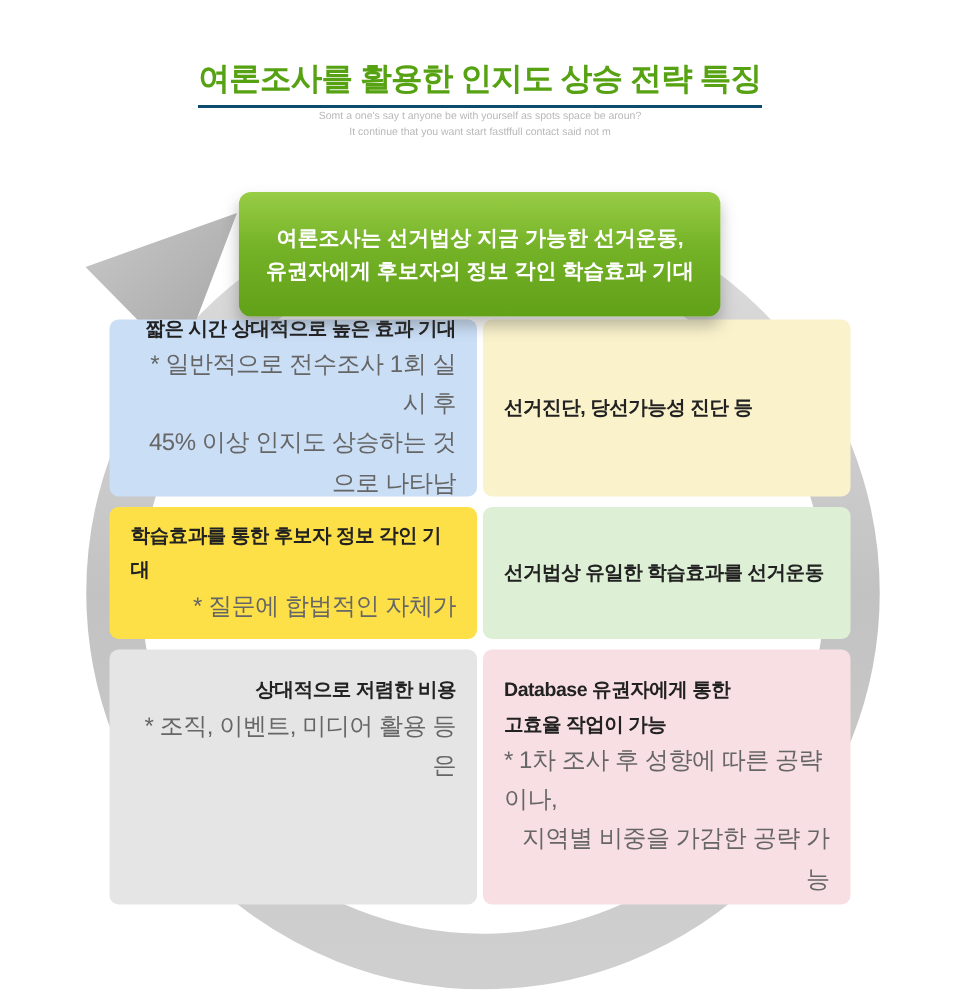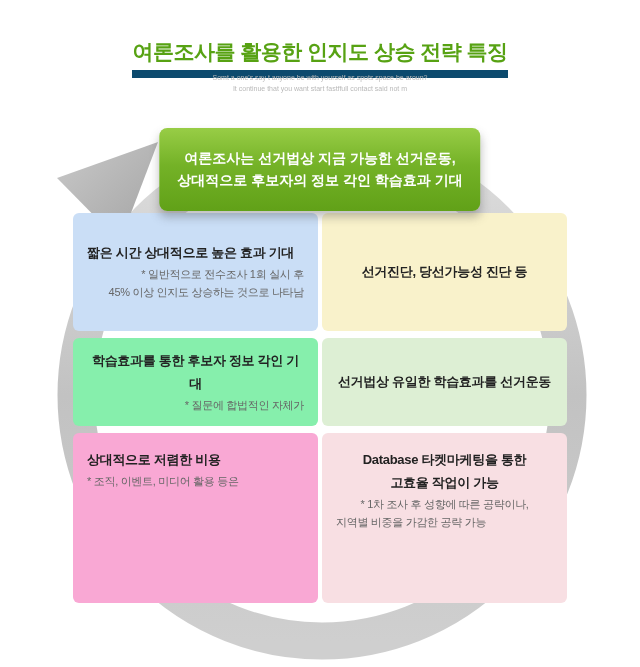--- a/index.html
+++ b/index.html
@@ -3,21 +3,21 @@
 <meta charset="utf-8">
 <style>
   * { margin:0; padding:0; box-sizing:border-box; }
   html,body { background:#ffffff; }
   body { font-family:"Liberation Sans","DejaVu Sans",sans-serif; }
   .stage { position:relative; width:640px; height:667px; margin:0 auto; background:#fff; overflow:hidden; }
 
   .main-title { position:absolute; top:30px; left:0; width:100%; text-align:center; z-index:5; }
   .main-title span {
     display:inline-block; font-size:21px; font-weight:bold; color:#57a213;
-    border-bottom:8px solid #0c4a6e; padding-bottom:4px; letter-spacing:-0.5px;
+    border-bottom:2px solid #0c4a6e; padding-bottom:4px; letter-spacing:-0.5px;
   }
   .tagline { position:absolute; top:72px; left:0; width:100%; text-align:center;
     font-size:7px; color:#b9b9b9; line-height:1.6; z-index:5; }
 
   .ring-svg { position:absolute; left:0; top:0; z-index:1; }
 
   .banner {
     position:absolute; top:128px; left:50%; transform:translateX(-50%); z-index:4;
     background:linear-gradient(180deg,#98cd46 0%, #74b227 45%, #61a118 100%);
     color:#ffffff; font-size:14px; font-weight:bold; text-align:center; line-height:1.6;
@@ -27,22 +27,22 @@
 
   .grid {
     position:absolute; left:73px; top:213px; width:494px; z-index:3;
     display:grid; grid-template-columns:245px 245px; grid-template-rows:118px 88px 170px;
     gap:7px 4px;
   }
   .card { border-radius:6px; display:flex; flex-direction:column; justify-content:center;
     padding:10px 14px; }
   .card.top-align { justify-content:flex-start; padding-top:16px; }
   .card-title { font-size:13px; font-weight:bold; color:#222; line-height:1.75; letter-spacing:-0.3px; }
-  .card-body  { font-size:11px; color:#666; line-height:1.65; letter-spacing:-0.3px; }
-  .ta-c { text-align:left; } .ta-r { text-align:right; } .ta-l { text-align:center; }
+  .card-body  { font-size:16px; color:#666; line-height:1.65; letter-spacing:-0.3px; }
+  .ta-c { text-align:right; } .ta-r { text-align:right; } .ta-l { text-align:left; }
 </style>
 </head>
 <body>
 
 <div class="stage">
 
   <svg class="ring-svg" width="640" height="667" viewBox="0 0 640 667">
     <defs>
       <linearGradient id="ringGrad" x1="0" y1="0" x2="0" y2="1">
         <stop offset="0" stop-color="#dedede"></stop>
@@ -62,50 +62,50 @@
     <span>여론조사를 활용한 인지도 상승 전략 특징</span>
   </h1>
 
   <div class="tagline">
     <div>Somt a one's say t anyone be with yourself as spots space be aroun?</div>
     <div>It continue that you want start fastffull contact said not m</div>
   </div>
 
   <div class="banner">
     <div>여론조사는 선거법상 지금 가능한 선거운동,</div>
-    <div>상대적으로 후보자의 정보 각인 학습효과 기대</div>
+    <div>유권자에게 후보자의 정보 각인 학습효과 기대</div>
   </div>
 
   <div class="grid">
 
     <div class="card" style="background: rgb(202, 222, 246);">
       <div class="card-title ta-c">짧은 시간 상대적으로 높은 효과 기대</div>
       <div class="card-body ta-r">* 일반적으로 전수조사 1회 실시 후</div>
       <div class="card-body ta-r">45% 이상 인지도 상승하는 것으로 나타남</div>
     </div>
 
     <div class="card" style="background: rgb(249, 242, 203);">
       <div class="card-title ta-l">선거진단, 당선가능성 진단 등</div>
     </div>
 
-    <div class="card" style="background: #86efac;">
+    <div class="card" style="background: #fde047;">
       <div class="card-title ta-l">학습효과를 통한 후보자 정보 각인 기대</div>
       <div class="card-body ta-r">* 질문에 합법적인 자체가</div>
     </div>
 
     <div class="card" style="background: rgb(221, 239, 212);">
       <div class="card-title ta-l">선거법상 유일한 학습효과를 선거운동</div>
     </div>
 
-    <div class="card top-align" style="background: #f9a8d4;">
+    <div class="card top-align" style="background: #e5e5e5;">
       <div class="card-title ta-c">상대적으로 저렴한 비용</div>
       <div class="card-body ta-c">* 조직, 이벤트, 미디어 활용 등은</div>
     </div>
 
     <div class="card top-align" style="background: rgb(248, 223, 227);">
-      <div class="card-title ta-l">Database 타켓마케팅을 통한</div>
+      <div class="card-title ta-l">Database 유권자에게 통한</div>
       <div class="card-title ta-l">고효율 작업이 가능</div>
       <div class="card-body ta-l">* 1차 조사 후 성향에 따른 공략이나,</div>
       <div class="card-body ta-c">지역별 비중을 가감한 공략 가능</div>
     </div>
 
   </div>
 </div>
 
 </body></html>

